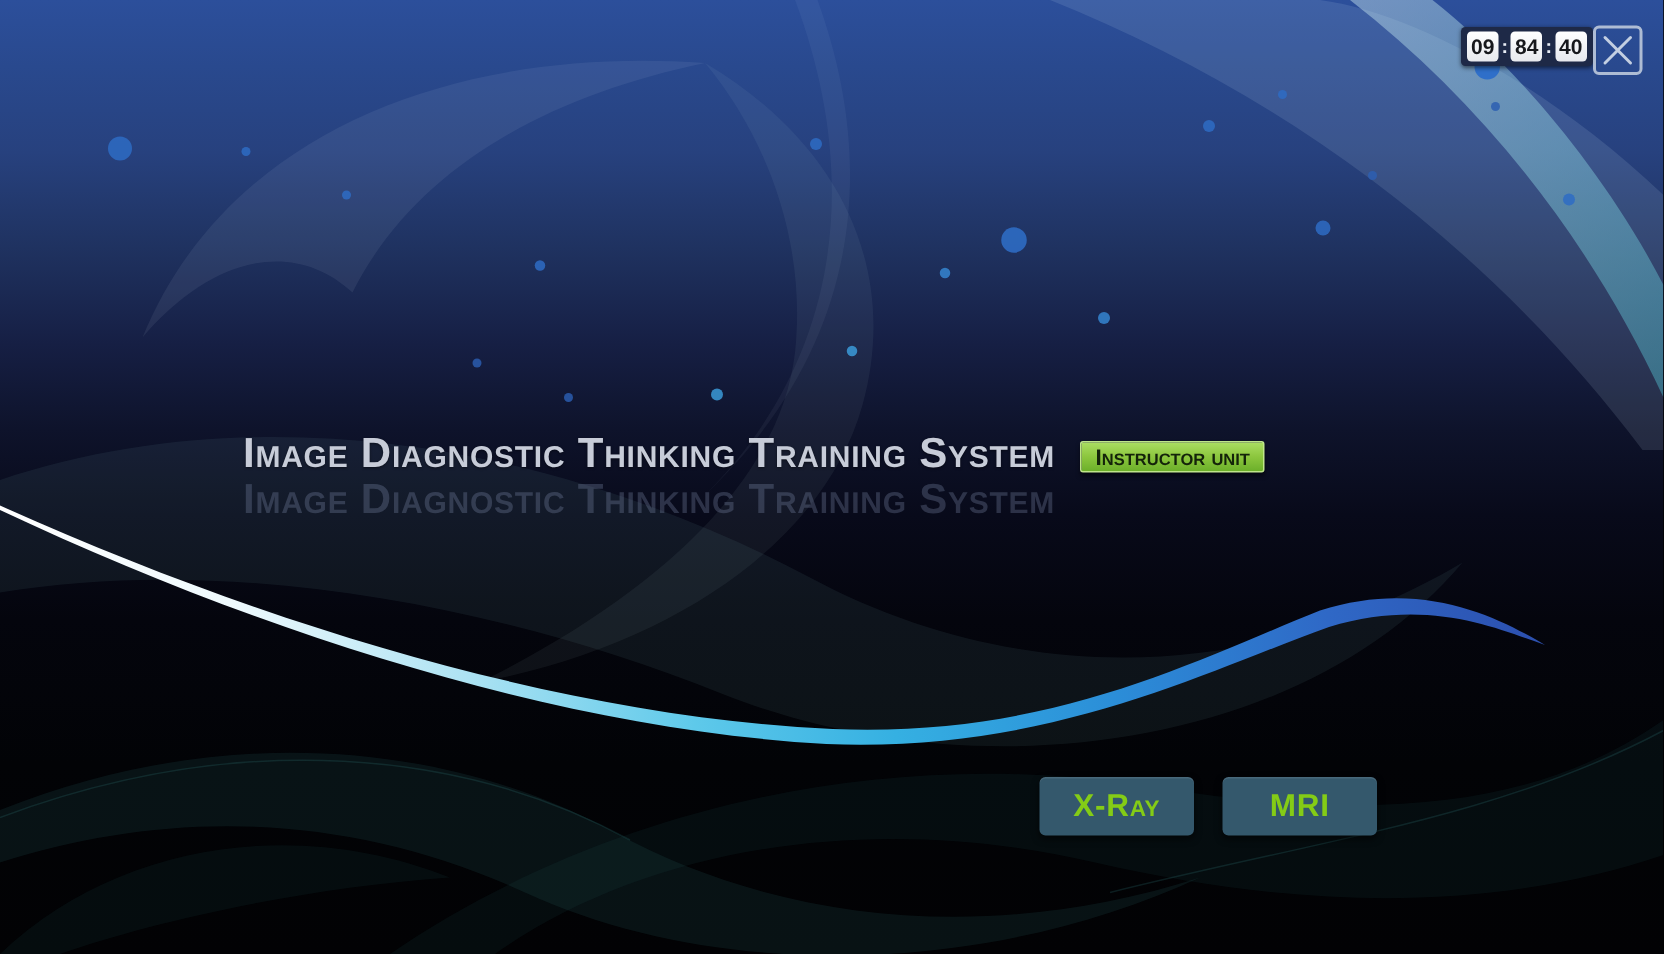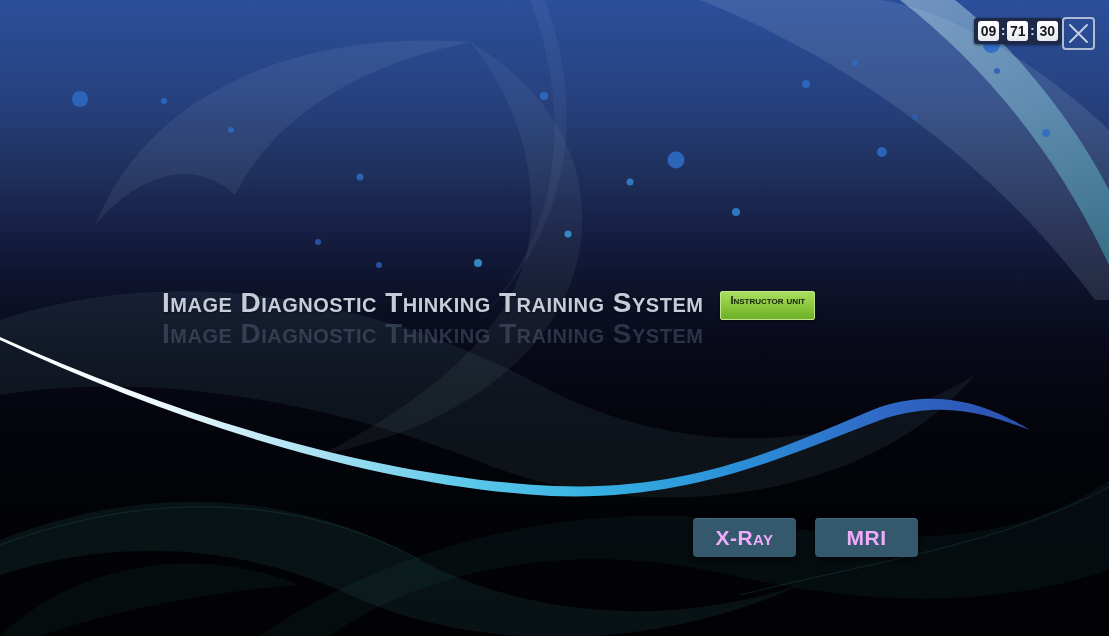--- a/index.html
+++ b/index.html
@@ -34,31 +34,31 @@
   .close-btn svg { display:block; }
 
   
   .title-block { position:absolute; left:114px; top:285px;margin-left:48px; }
   .title-row { display:flex; align-items:center; gap:17px; }
   .page-title { font-size:28px; font-weight:bold; font-variant:small-caps;
     letter-spacing:.5px; color:#c7ccd8; white-space:nowrap;
     text-shadow:0 1px 2px rgba(0,0,0,.45); line-height:1.2; }
   .badge { margin-top:6px;
     background:linear-gradient(180deg,#aade62 0%,#8cc63e 50%,#6cb02a 100%);
-    border:1px solid #bfe68a; border-radius:2px; padding:2px 9px 13px;
-    font-size:11px; font-weight:bold; font-variant:small-caps;
+    border:1px solid #bfe68a; border-radius:2px; padding:2px 9px 0;
+    font-size:15px; font-weight:bold; font-variant:small-caps;
     color:#14230a; white-space:nowrap; box-shadow:0 2px 3px rgba(0,0,0,.5);text-align:center; }
   .title-reflection { font-size:28px; font-weight:bold; font-variant:small-caps;
     letter-spacing:.5px; color:rgba(130,143,176,.30); white-space:nowrap;
     margin-top:-3px; line-height:1.2; }
 
   
   .menu-row { position:absolute; left:693px; top:518px; display:flex; gap:19px; }
   .menu-btn { width:103px; height:39px; background:#34586c; border:none;
-    border-radius:4px; color:#f0abfc; font-family:"Liberation Sans",sans-serif;
+    border-radius:4px; color:#84cc16; font-family:"Liberation Sans",sans-serif;
     font-size:21px; font-weight:bold; font-variant:small-caps; letter-spacing:.5px;
     cursor:pointer;
     box-shadow:inset 0 1px 0 rgba(255,255,255,.10), 0 2px 5px rgba(0,0,0,.6); }
 </style>
 </head>
 <body>
 
 <div class="screen">
 
   <svg class="bg-art" width="1109" height="636" viewBox="0 0 1109 636">
@@ -121,23 +121,23 @@
              C948,385 1000,412 1030,430
              C998,419 952,398 886,418 C802,448 700,502 551,496
              C372,486 172,421 0,340 Z" fill="url(#swooshGrad)"></path>
   </svg>
 
   <div class="clock-wrap">
     <div class="clock-dot"></div>
     <div class="clock-plate">
       <span class="digit">09</span>
       <span class="colon">:</span>
-      <span class="digit">71</span>
+      <span class="digit">84</span>
       <span class="colon">:</span>
-      <span class="digit">30</span>
+      <span class="digit">40</span>
     </div>
   </div>
 
   <button class="close-btn">
     <svg width="21" height="21" viewBox="0 0 21 21">
       <line x1="2" y1="2" x2="19" y2="19" stroke="#c3cfe2" stroke-width="2" stroke-linecap="round"></line>
       <line x1="19" y1="2" x2="2" y2="19" stroke="#c3cfe2" stroke-width="2" stroke-linecap="round"></line>
     </svg>
   </button>
 

